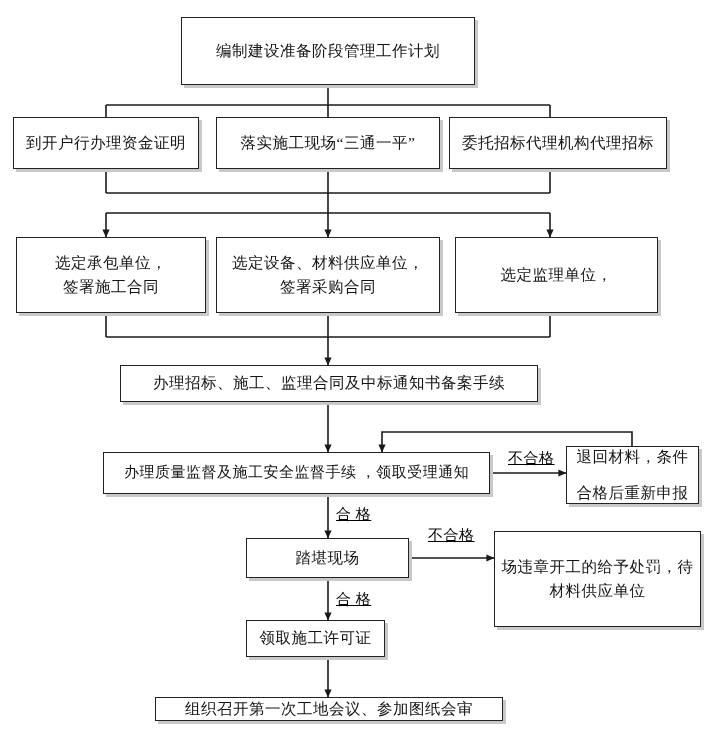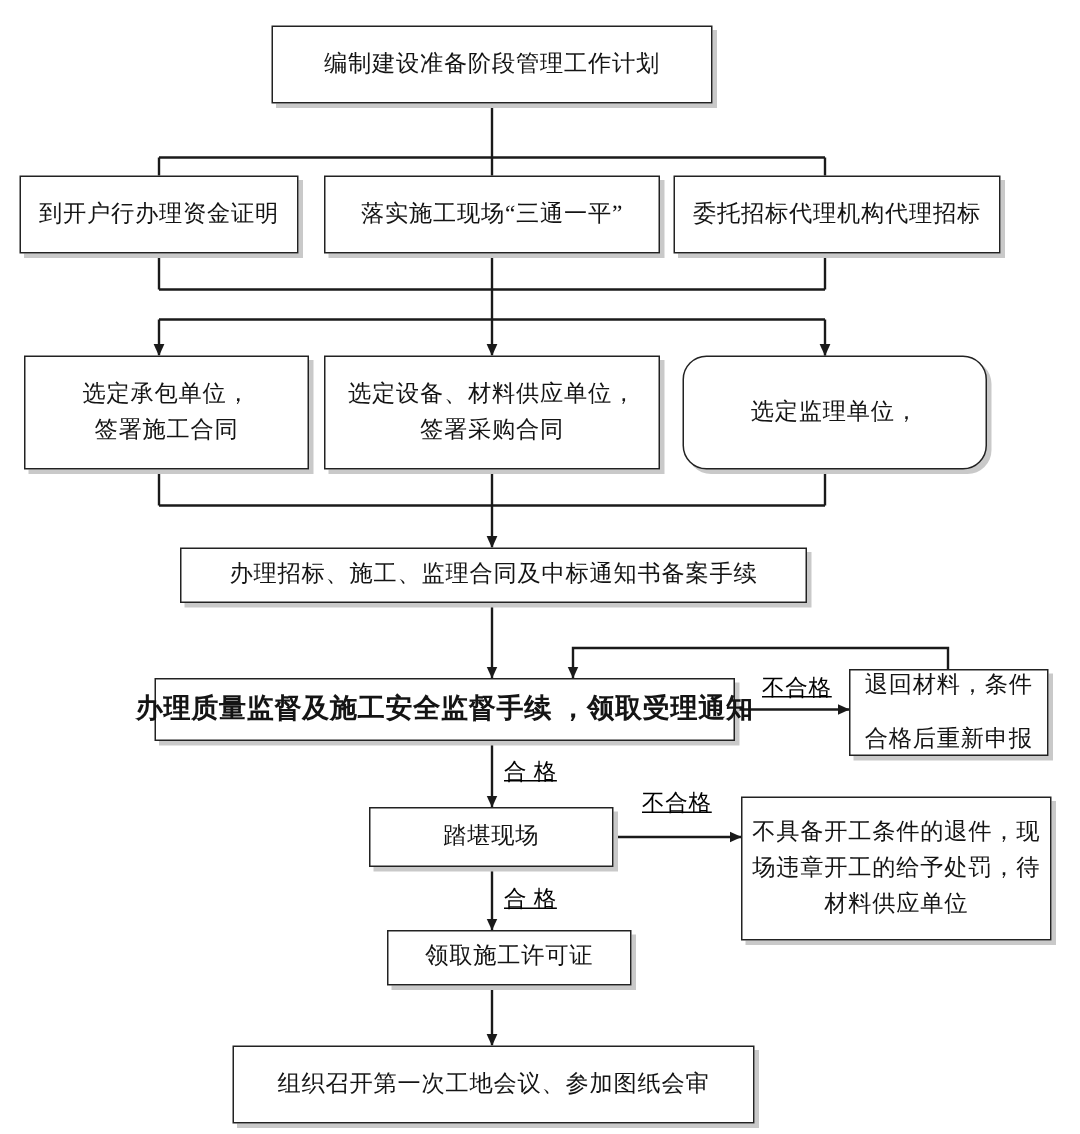--- a/index.html
+++ b/index.html
@@ -35,21 +35,21 @@
     color: #141414;
     letter-spacing: 0.5px;
     z-index: 3;
   }
   .node .ln {
     display: block;
     white-space: nowrap;
     line-height: 1.55;
   }
   .f16 { font-size: 15.5px; }
-  .f15 { font-size: 18px; font-weight: bold; }
+  .f15 { font-size: 15px; }
   .edge-label {
     position: absolute;
     font-size: 15px;
     color: #000000;
     white-space: nowrap;
     letter-spacing: 0.5px;
     z-index: 4;
     background: transparent;
     text-decoration: underline;
   }
@@ -97,21 +97,21 @@
       <path d="M328,494 L328,538" marker-end="url(#arw)"></path>
 
       <path d="M409,558 L494,558" marker-end="url(#arw)"></path>
 
       <path d="M328,578 L328,620" marker-end="url(#arw)"></path>
 
       <path d="M328,657 L328,697" marker-end="url(#arw)"></path>
     </g>
   </svg>
 
-  <div class="node f16" style="left:181px; top:17px; width:294px; height:52px;">
+  <div class="node f16" style="left:181px; top:17px; width:294px; height:68px;">
     <span class="ln">编制建设准备阶段管理工作计划</span>
   </div>
 
   <div class="node f16" style="left:13px; top:117px; width:186px; height:52px;">
     <span class="ln">到开户行办理资金证明</span>
   </div>
 
   <div class="node f16" style="left:216px; top:117px; width:224px; height:52px;">
     <span class="ln">落实施工现场“三通一平”</span>
   </div>
@@ -123,21 +123,21 @@
   <div class="node f16" style="left:16px; top:237px; width:190px; height:76px;">
     <span class="ln">选定承包单位，</span>
     <span class="ln">签署施工合同</span>
   </div>
 
   <div class="node f16" style="left:216px; top:237px; width:224px; height:76px;">
     <span class="ln">选定设备、材料供应单位，</span>
     <span class="ln">签署采购合同</span>
   </div>
 
-  <div class="node f16" style="left:455px; top:237px; width:203px; height:76px;border-radius:16px;">
+  <div class="node f16" style="left:455px; top:237px; width:203px; height:76px;">
     <span class="ln">选定监理单位，</span>
   </div>
 
   <div class="node f16" style="left:120px; top:365px; width:418px; height:37px;justify-content:center;">
     <span class="ln">办理招标、施工、监理合同及中标通知书备案手续</span>
   </div>
 
   <div class="node f15" style="left:103px; top:452px; width:387px; height:42px;">
     <span class="ln">办理质量监督及施工安全监督手续 ，领取受理通知</span>
   </div>
@@ -145,30 +145,29 @@
   <div class="node f16" style="left:566px; top:446px; width:133px; height:58px;gap:11px;">
     <span class="ln">退回材料，条件</span>
     <span class="ln">合格后重新申报</span>
   </div>
 
   <div class="node f16" style="left:246px; top:538px; width:163px; height:40px;">
     <span class="ln">踏堪现场</span>
   </div>
 
   <div class="node f16" style="left:494px; top:531px; width:207px; height:96px;">
-    <span class="ln">不具备开工条件的退件，现</span>
     <span class="ln">场违章开工的给予处罚，待</span>
     <span class="ln">材料供应单位</span>
   </div>
 
-  <div class="node f16" style="left:246px; top:620px; width:163px; height:37px;margin-left:12px;">
+  <div class="node f16" style="left:246px; top:620px; width:139px; height:37px;">
     <span class="ln">领取施工许可证</span>
   </div>
 
-  <div class="node f16" style="left:155px; top:697px; width:348px; height:52px;">
+  <div class="node f16" style="left:155px; top:697px; width:348px; height:24px;">
     <span class="ln">组织召开第一次工地会议、参加图纸会审</span>
   </div>
 
   <div class="edge-label" style="left:508px; top:449px;">不合格</div>
 
   <div class="edge-label" style="left:336px; top:505px;">合  格</div>
 
   <div class="edge-label" style="left:428px; top:526px;">不合格</div>
 
   <div class="edge-label" style="left:336px; top:590px;">合  格</div>

